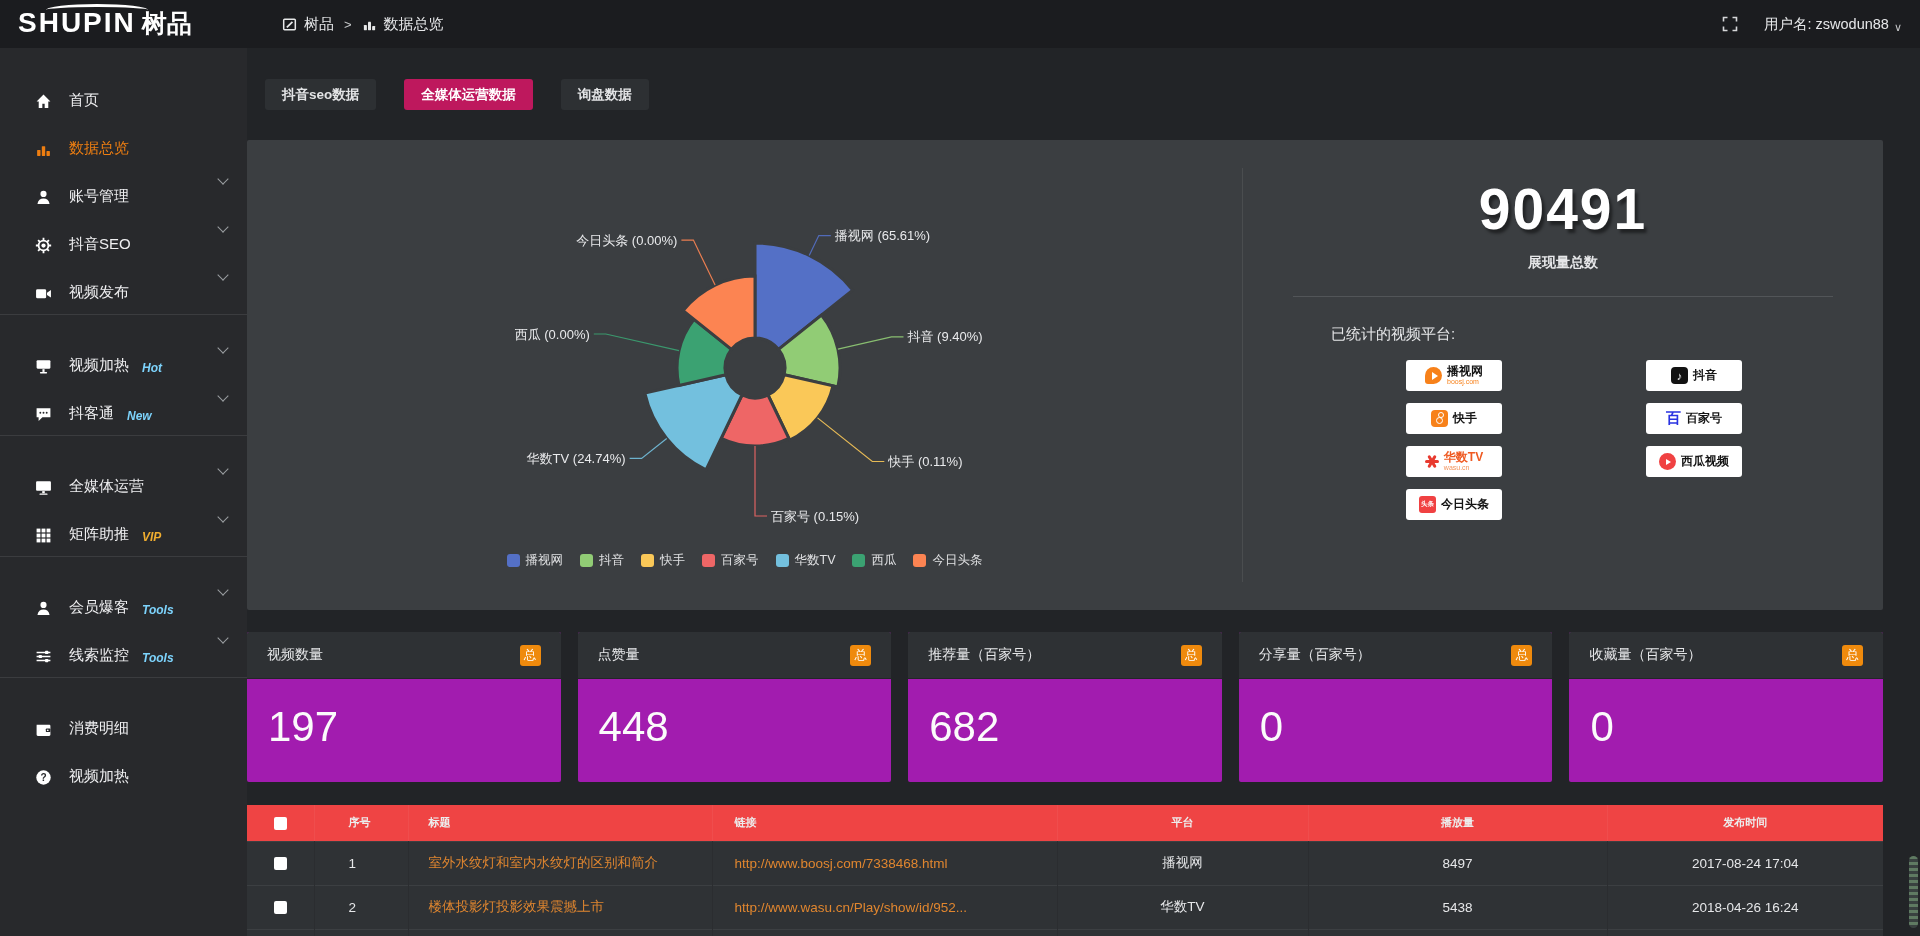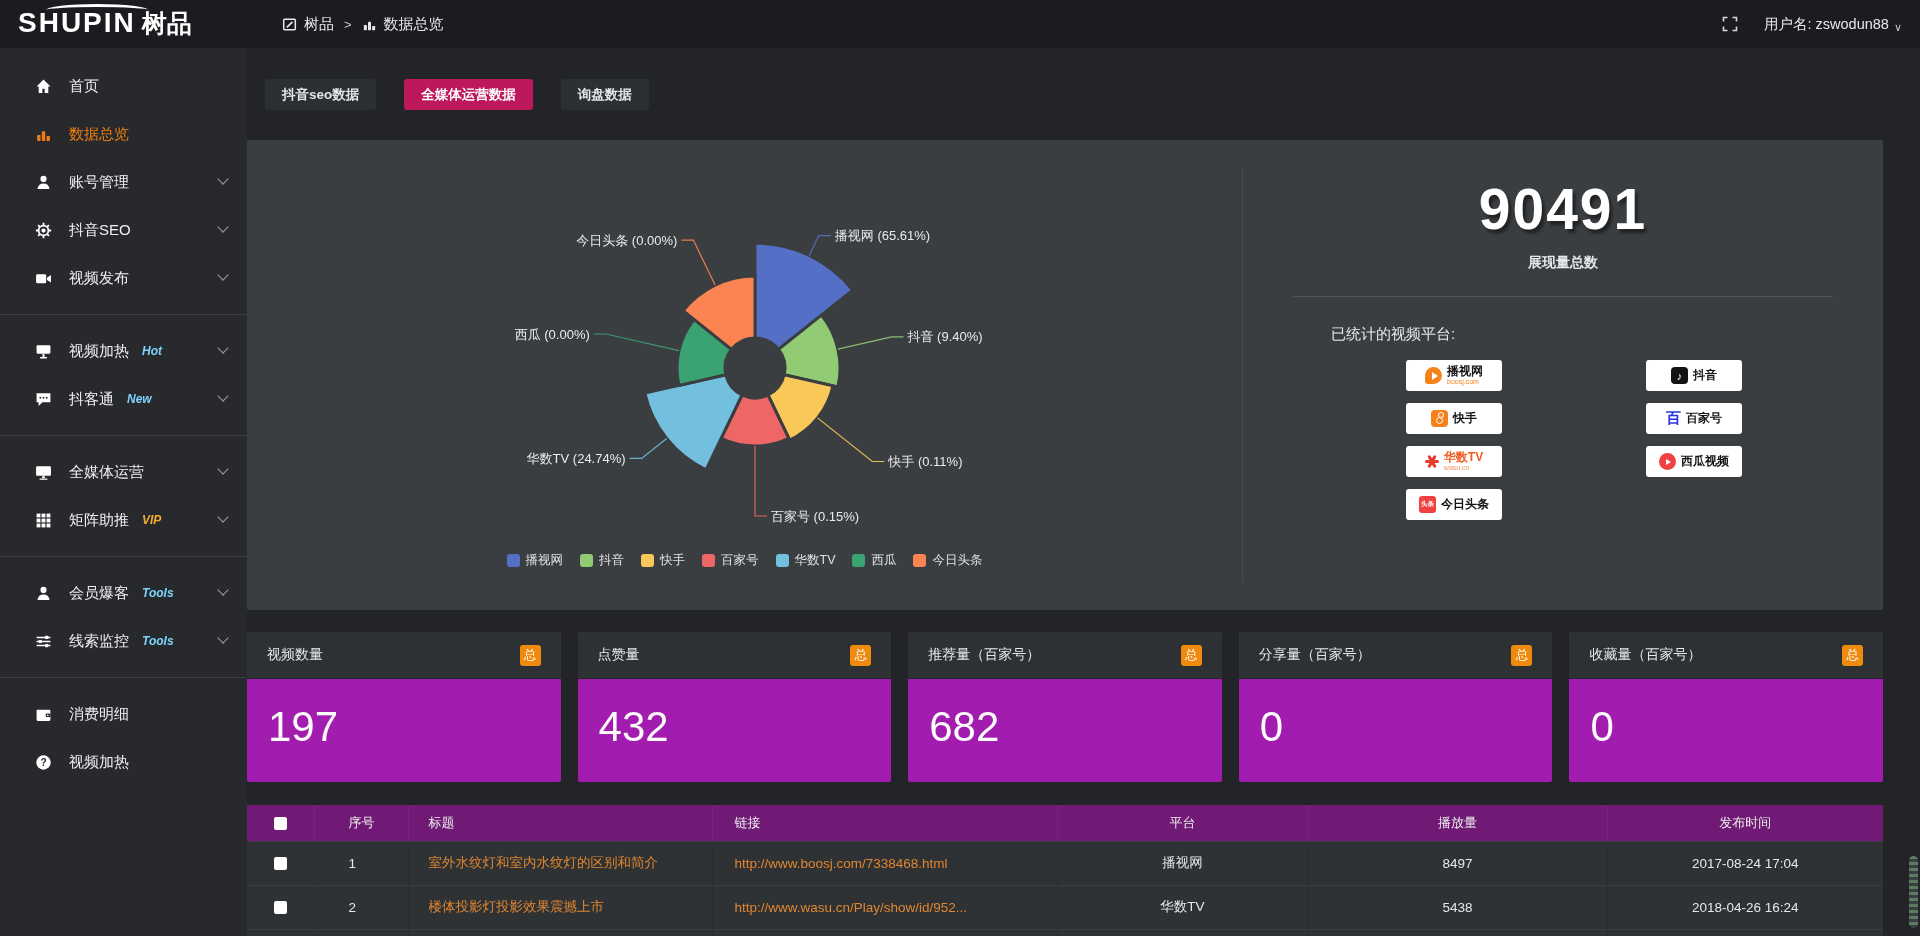--- a/index.html
+++ b/index.html
@@ -17,21 +17,21 @@
   .bc-icon svg{width:100%;height:100%}
   .bc-sep{color:#c7c9cb;font-size:13px;margin:0 3px}
   .bc-link{cursor:pointer}
   .topbar-right{position:absolute;right:18px;top:0;height:48px;display:flex;align-items:center;gap:26px;font-size:14.5px}
   .fs-icon{width:16px;height:16px;color:#d6d7d9;cursor:pointer;display:flex}
   .fs-icon svg{width:100%;height:100%}
   .username{cursor:pointer;display:flex;align-items:flex-end}
   .caret{font-size:11px;margin-left:5px;color:#c5c6c8}
   
   .sidebar{position:absolute;left:0;top:48px;bottom:0;width:247px;background:#28292c;padding-top:14px}
-  .sb-item{height:48px;display:flex;align-items:center;padding:0 20px 0 34px;position:relative;cursor:pointer;
+  .sb-item{height:48px;display:flex;align-items:flex-end;padding:0 20px 0 34px;position:relative;cursor:pointer;
     font-size:15px;color:#efeff1}
   .sb-icon{width:19px;height:17px;margin-right:16px;color:#fff;flex:none;display:flex}
   .sb-icon svg{width:100%;height:100%}
   .sb-item.active,.sb-item.active .sb-icon{color:#ee7e11}
   .sb-tag{font-size:12px;font-weight:bold;font-style:italic;margin-left:13px}
   .sb-tag.red{color:#7dd3fc}
   .sb-tag.gold{color:#f0ad2f}
   .sb-chev{position:absolute;right:19px;top:50%;width:9px;height:9px;margin-top:-7px}
   .sb-chev::before{content:"";position:absolute;left:0;top:0;width:7px;height:7px;
     border-right:1.6px solid #9a9da1;border-bottom:1.6px solid #9a9da1;transform:rotate(45deg)}
@@ -86,21 +86,21 @@
   .cards{position:absolute;left:0;top:584px;width:1636px;height:150px;display:flex;gap:17px}
   .card{flex:1;background:#a21caf;border-radius:2px;overflow:hidden}
   .card-head{height:47px;background:#2e3134;display:flex;align-items:center;justify-content:space-between;
     padding:0 20px;font-size:14px;border-bottom:1px solid rgba(0,0,0,.22)}
   .badge-total{width:21px;height:21px;background:#ef8a0d;color:#fff;border-radius:3px;display:flex;
     align-items:center;justify-content:center;font-size:12.5px;cursor:pointer}
   .card-value{padding:24px 0 0 21px;font-size:42px;color:#fbfbfb}
   
   .table-wrap{position:absolute;left:0;top:757px;width:1636px}
   table{width:100%;border-collapse:collapse;table-layout:fixed}
-  thead th{background:#701a75;height:36px;font-size:13px;font-weight:normal;text-align:left;
+  thead th{background:#ef4444;height:36px;font-size:11px;font-weight:bold;text-align:left;
     border-right:1px solid rgba(255,255,255,.05);color:#eceded}
   tbody td{background:#2f3235;height:44px;font-size:13.5px;border-top:1px solid #3c3f42;
     border-right:1px solid rgba(255,255,255,.045);overflow:hidden;white-space:nowrap;text-overflow:ellipsis}
   th:last-child,td:last-child{border-right:none}
   .col-idx{padding-left:34px}
   .col-title{padding-left:20px}
   .col-link{padding-left:22px}
   .c{text-align:center}
   .lnk{color:#e0862f;cursor:pointer}
   .cbx-cell{text-align:center}
@@ -460,21 +460,21 @@
           <span>视频数量</span>
           <span class="badge-total">总</span>
         </div>
         <div class="card-value">197</div>
       </div>
       <div class="card">
         <div class="card-head">
           <span>点赞量</span>
           <span class="badge-total">总</span>
         </div>
-        <div class="card-value">432</div>
+        <div class="card-value">448</div>
       </div>
       <div class="card">
         <div class="card-head">
           <span>推荐量（百家号）</span>
           <span class="badge-total">总</span>
         </div>
         <div class="card-value">682</div>
       </div>
       <div class="card">
         <div class="card-head">

